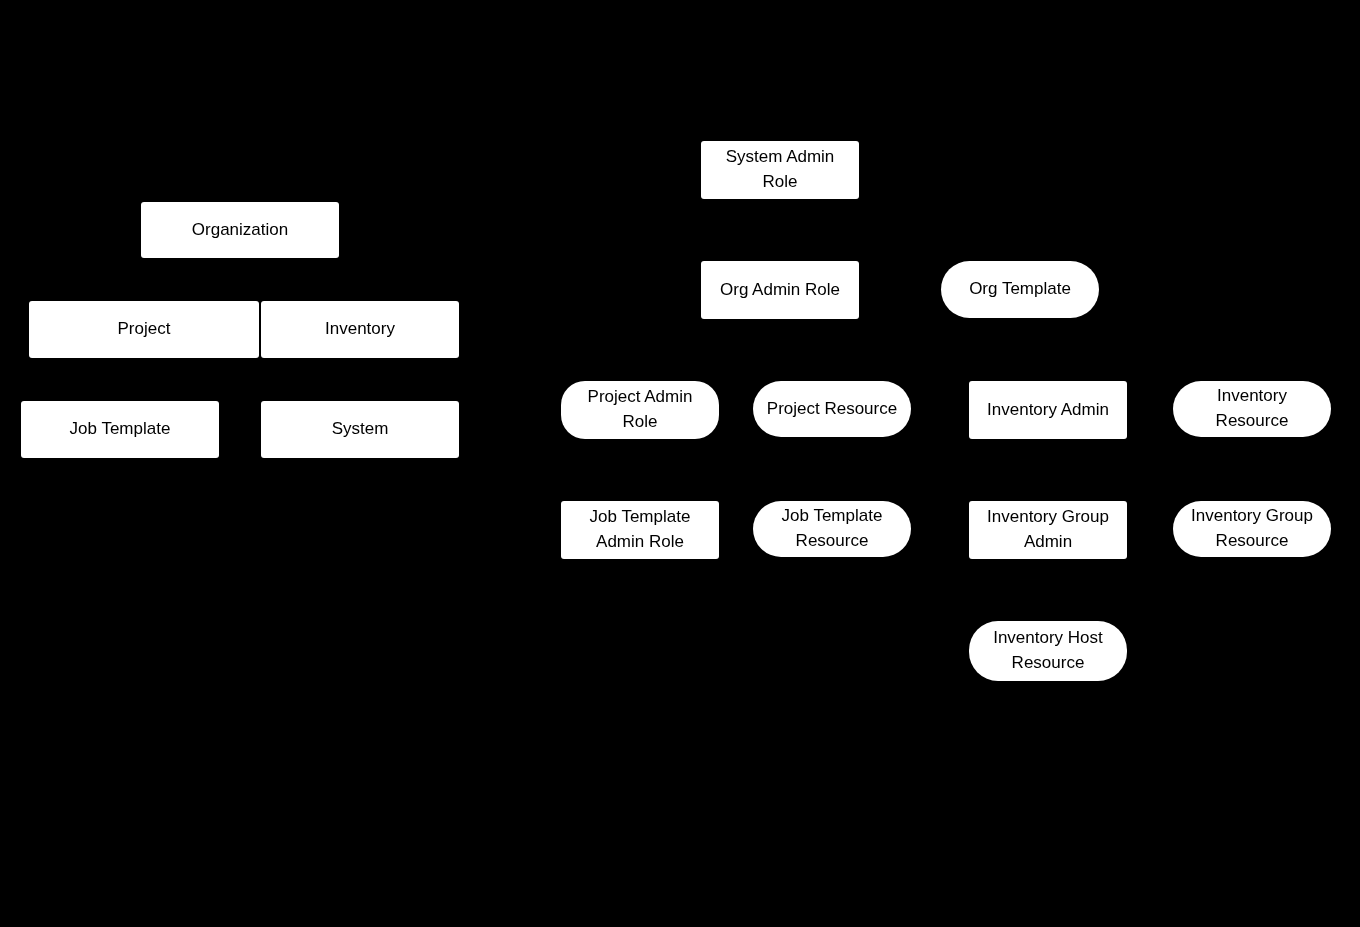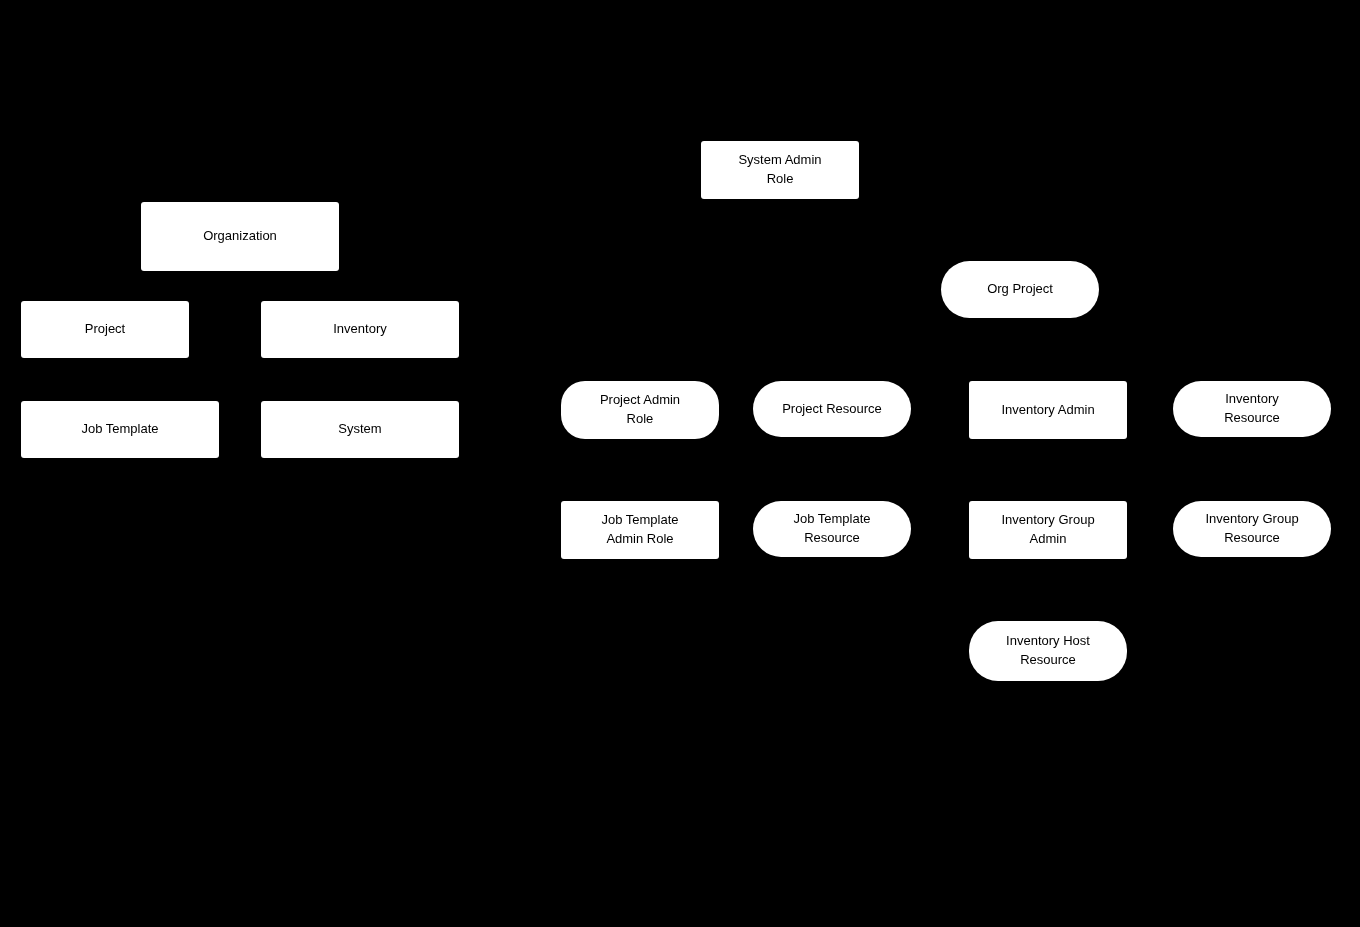--- a/index.html
+++ b/index.html
@@ -16,54 +16,55 @@
     font-family: "Liberation Sans", sans-serif;
   }
   .node {
     position: absolute;
     background: #ffffff;
     color: #000000;
     display: flex;
     align-items: center;
     justify-content: center;
     text-align: center;
-    font-size: 13px;
+    font-size: 17px;
     line-height: 1.45;
     white-space: pre-line;
     box-sizing: border-box;
     padding: 2px 8px;
   }
   .rect {
     border-radius: 3px;
   }
   .pill {
     border-radius: 29px;
   }
 </style>
 </head>
 <body>
 
 <div class="canvas">
 
-  <div class="node rect" style="left:141px; top:202px; width:198px; height:69px;">Organization</div>
+  <div class="node rect" style="left:141px; top:202px; width:198px; height:56px;">Organization</div>
 
-  <div class="node rect" style="left:21px; top:301px; width:168px; height:57px;">Project</div>
+  <div class="node rect" style="left:29px; top:301px; width:230px; height:57px;">Project</div>
 
   <div class="node rect" style="left:261px; top:301px; width:198px; height:57px;">Inventory</div>
 
   <div class="node rect" style="left:21px; top:401px; width:198px; height:57px;">Job Template</div>
 
   <div class="node rect" style="left:261px; top:401px; width:198px; height:57px;">System</div>
 
 
   <div class="node rect" style="left:701px; top:141px; width:158px; height:58px;">System Admin
 Role</div>
 
+  <div class="node rect" style="left:701px; top:261px; width:158px; height:58px;">Org Admin Role</div>
 
-  <div class="node pill" style="left:941px; top:261px; width:158px; height:57px;">Org Project</div>
+  <div class="node pill" style="left:941px; top:261px; width:158px; height:57px;">Org Template</div>
 
   <div class="node rect" style="left:561px; top:381px; width:158px; height:58px;border-radius:24px;">Project Admin
 Role</div>
 
   <div class="node pill" style="left:753px; top:381px; width:158px; height:56px;">Project Resource</div>
 
   <div class="node rect" style="left:969px; top:381px; width:158px; height:58px;">Inventory Admin</div>
 
   <div class="node pill" style="left:1173px; top:381px; width:158px; height:56px;">Inventory
 Resource</div>

